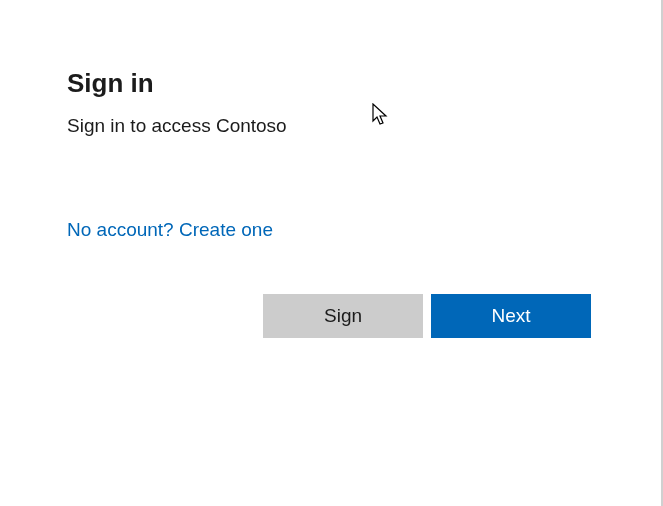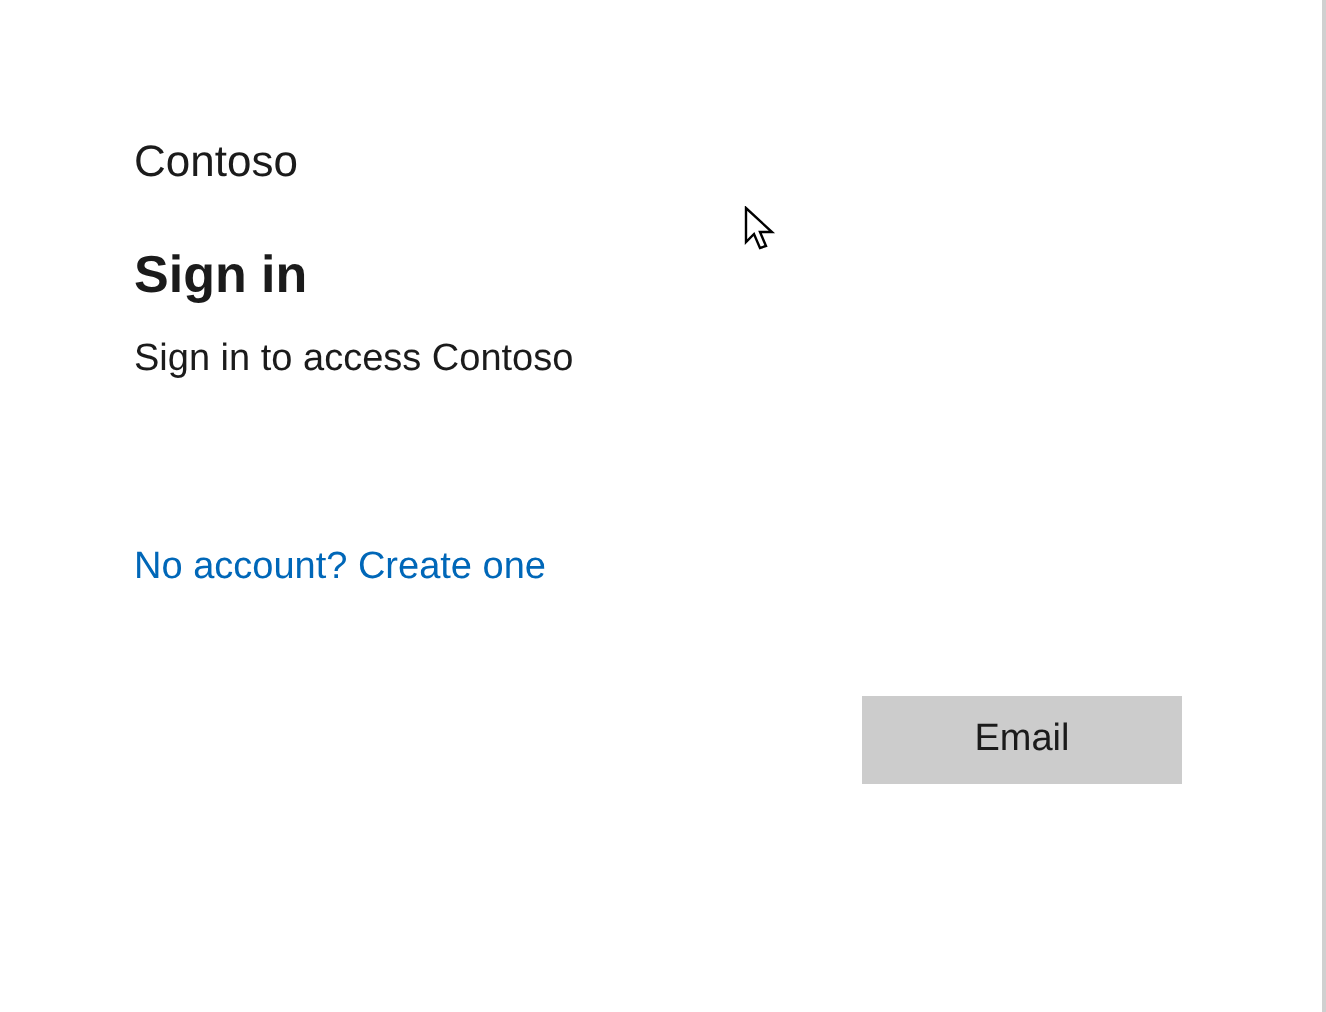--- a/index.html
+++ b/index.html
@@ -86,26 +86,26 @@
       position: absolute;
       left: 372px;
       top: 103px;
       pointer-events: none;
     }
   </style>
 </head>
 <body>
 
 <div class="container">
-  <div class="brand">Contoso</div>
   <div class="title">Sign in</div>
   <div class="subtitle">Sign in to access Contoso</div>
   <div>
     <a class="create-link">No account? Create one</a>
   </div>
   <div class="button-row">
-    <button class="btn btn-back">Email</button>
+    <button class="btn btn-back">Sign</button>
+    <button class="btn btn-next">Next</button>
   </div>
 </div>
 
 <svg class="cursor" width="18" height="24" viewBox="0 0 18 24">
   <path d="M1 1 L1 18 L5 14 L8 21 L11 20 L8 13 L14 13 Z" fill="#ffffff" stroke="#000000" stroke-width="1.2"></path>
 </svg>
 
 </body></html>

